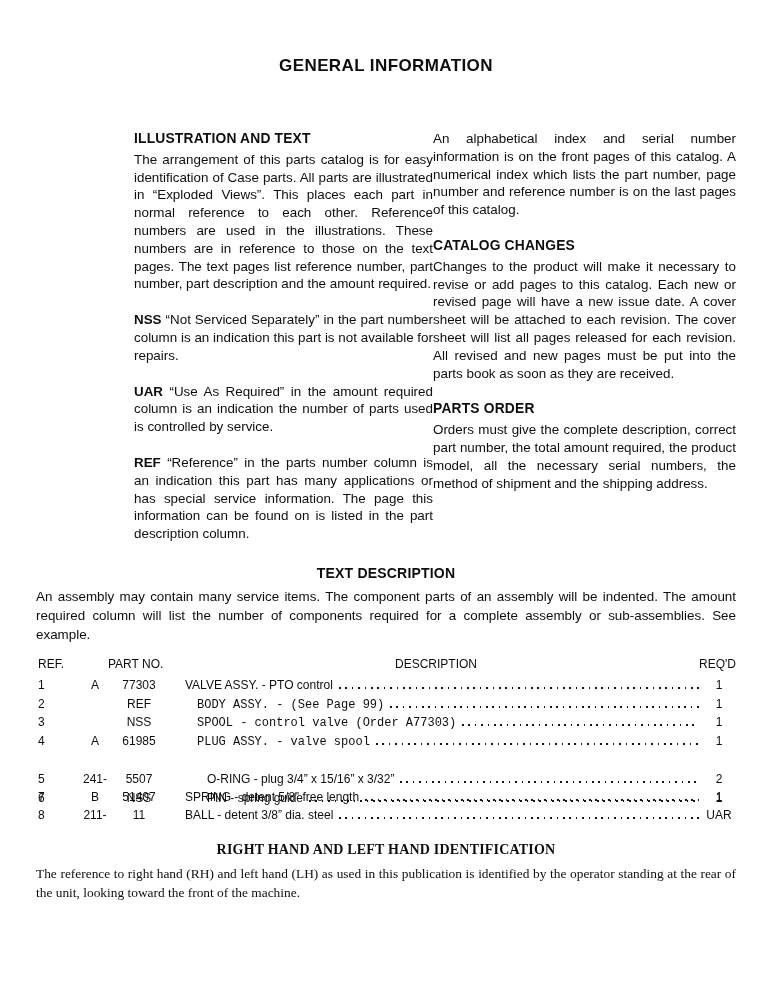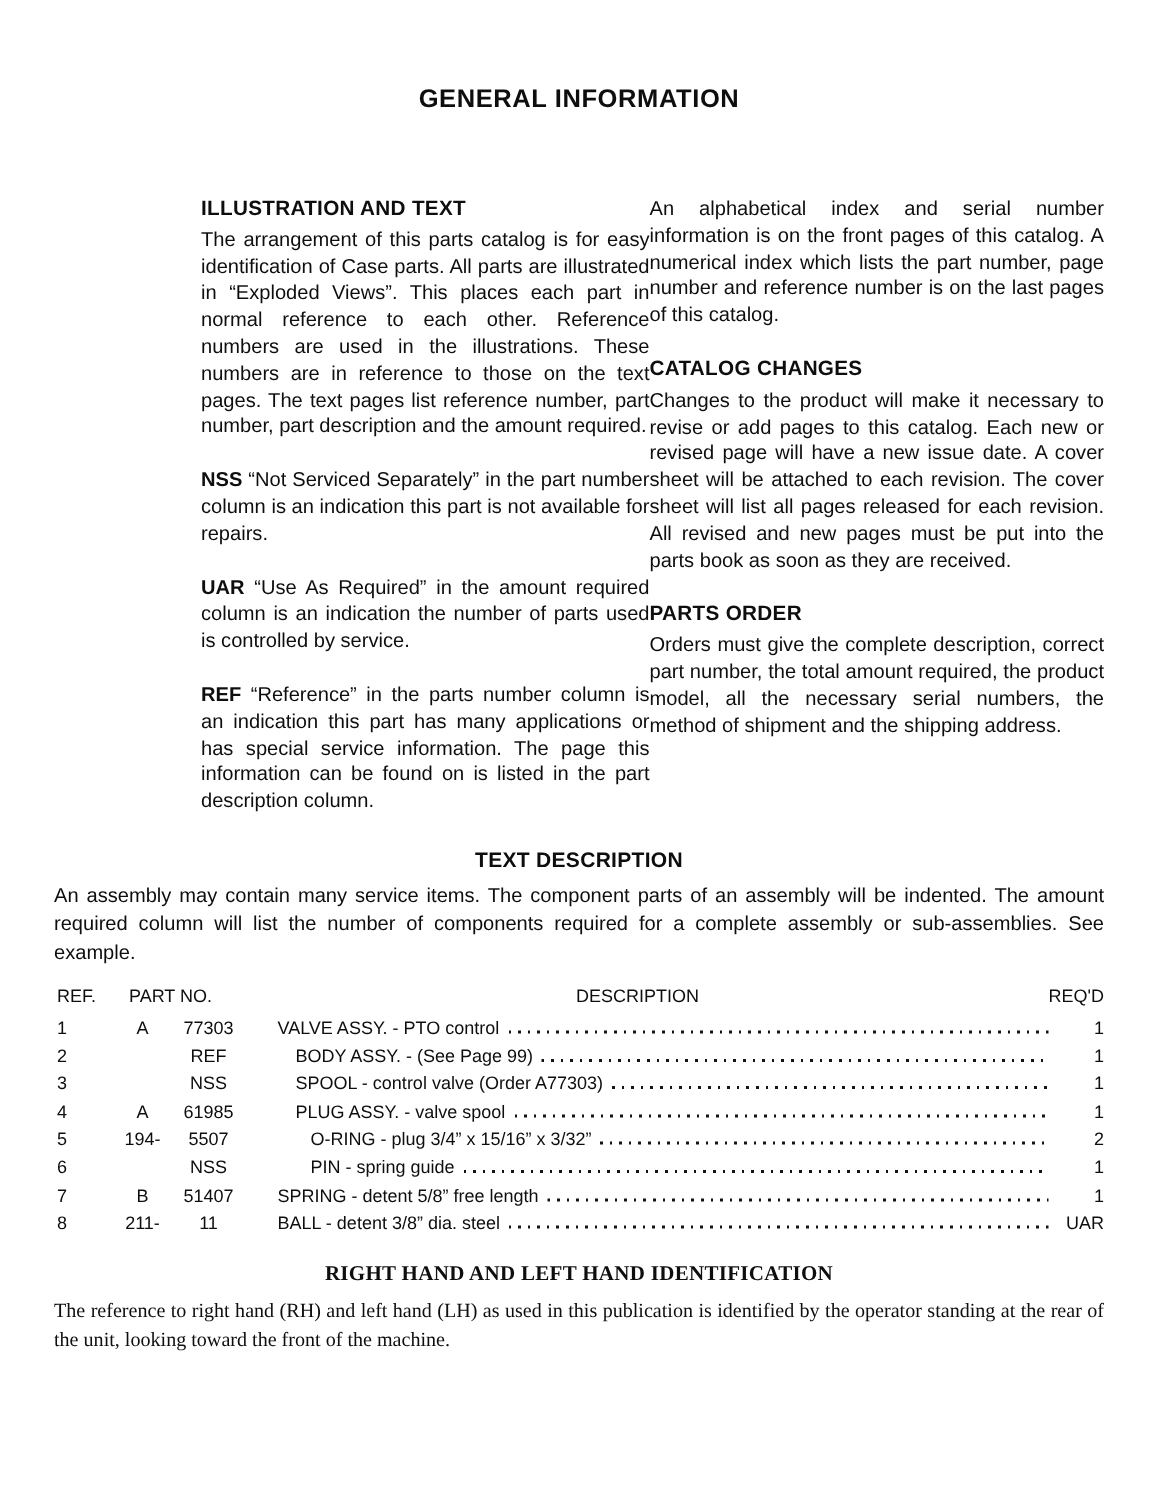--- a/index.html
+++ b/index.html
@@ -65,38 +65,38 @@
   .trow {
     display: flex;
     align-items: baseline;
     height: 18.6px;
     white-space: nowrap;
   }
   .thead { height: 21px; }
   .c-ref   { width: 42px; padding-left: 2px; flex: 0 0 auto; }
   .c-prefix{ width: 30px; text-align: center; flex: 0 0 auto; }
   .c-part  { width: 58px; text-align: center; flex: 0 0 auto; }
-  .c-partno-head { width: 88px; flex: 0 0 auto; padding-left: 6px; }
+  .c-partno-head { width: 88px; flex: 0 0 auto; padding-left: 6px; margin-left: 22px; }
   .c-desc  {
     flex: 1 1 auto;
     padding-left: 17px;
     display: flex;
     align-items: baseline;
     min-width: 0;
   }
   .c-desc.head { justify-content: center; padding-right: 40px; }
-  .ind-1 .desc-text { margin-left: 12px; }
-  .ind-2 .desc-text { margin-left: 22px; }
+  .ind-1 .desc-text { margin-left: 12px; font-family: Liberation Mono, monospace; }
+  .ind-2 .desc-text { margin-left: 22px; margin-top: 20px; }
   .leader {
     flex: 1 1 auto;
     height: 2px;
     margin: 0 3px 0 6px;
     background-image: repeating-linear-gradient(to right, #141414 0 1.7px, transparent 1.7px 6.4px);
   }
-  .c-req { flex: 0 0 auto; min-width: 34px; text-align: right; }
+  .c-req { flex: 0 0 auto; min-width: 34px; text-align: center; }
 
   .rh-section { padding: 0 36px; margin-top: 15px; font-family: Liberation Serif, serif; }
   .rh-section .wide-par { margin-top: 2px; }
 </style>
 </head>
 <body>
 
 <div class="page">
 
   <div class="doc-title">GENERAL INFORMATION</div>
@@ -185,21 +185,21 @@
       <span class="c-part">61985</span>
       <span class="c-desc ind-1">
         <span class="desc-text">PLUG ASSY. - valve spool</span>
         <span class="leader"></span>
       </span>
       <span class="c-req">1</span>
     </div>
 
     <div class="trow">
       <span class="c-ref">5</span>
-      <span class="c-prefix">194-</span>
+      <span class="c-prefix">241-</span>
       <span class="c-part">5507</span>
       <span class="c-desc ind-2">
         <span class="desc-text">O-RING - plug 3/4” x 15/16” x 3/32”</span>
         <span class="leader"></span>
       </span>
       <span class="c-req">2</span>
     </div>
 
     <div class="trow">
       <span class="c-ref">6</span>

